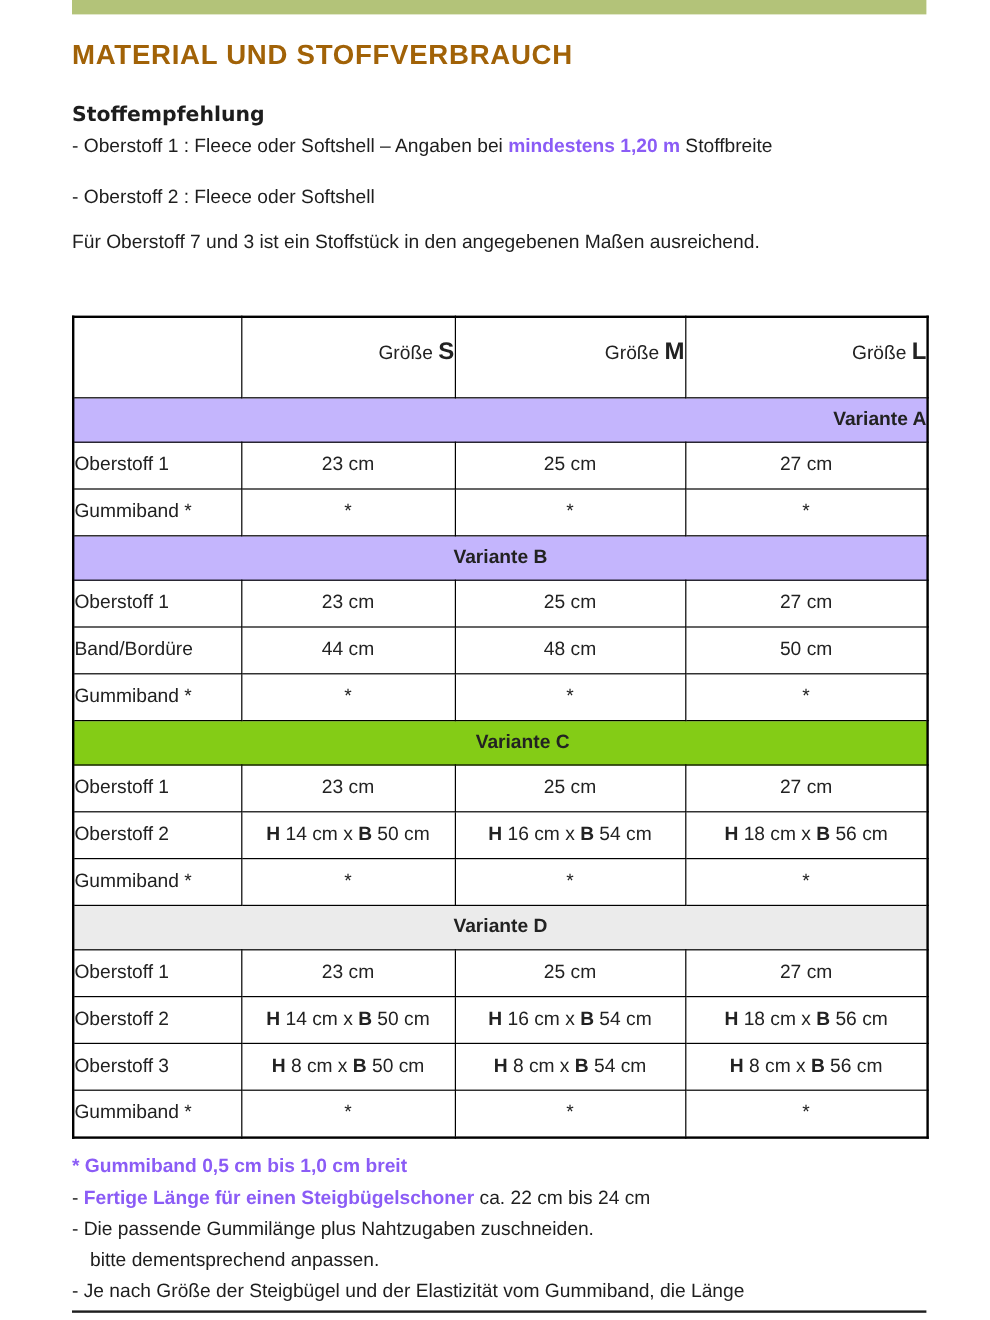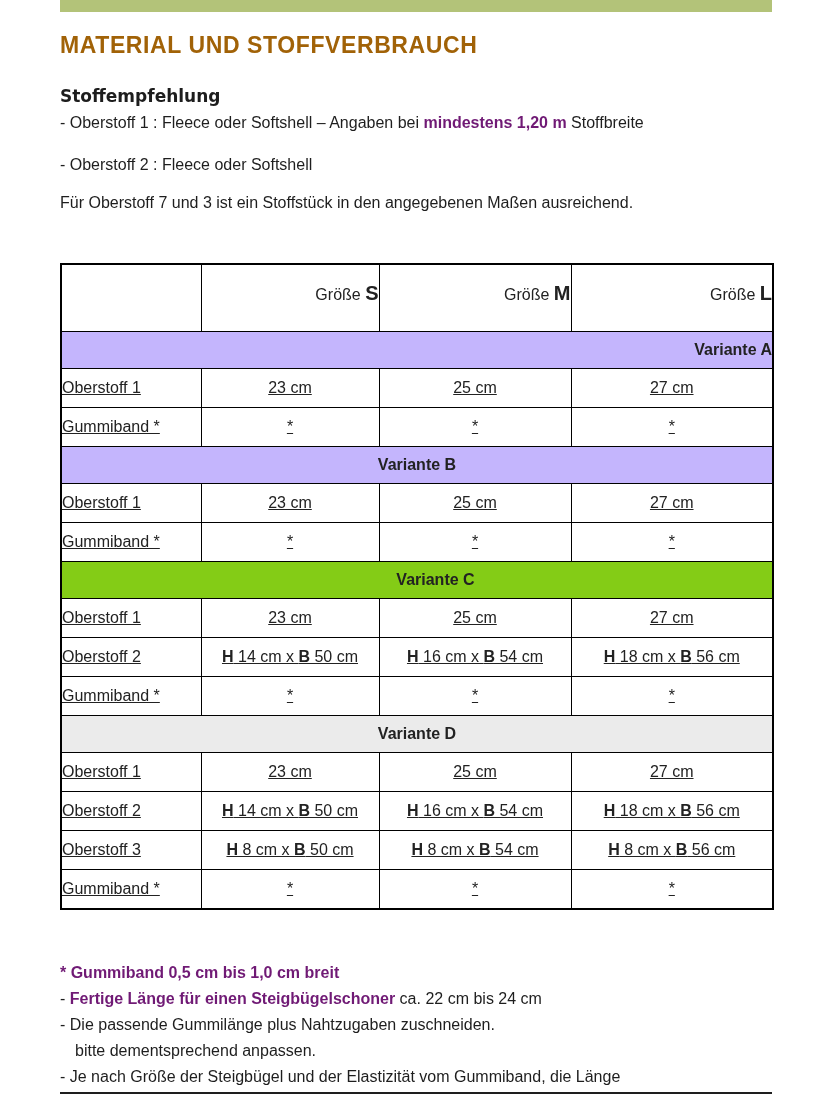--- a/index.html
+++ b/index.html
@@ -26,27 +26,27 @@
     position:absolute;left:60px;top:263px;width:712px;
     border-collapse:collapse;table-layout:fixed;
     font-size:16px;color:#222;
   }
   table.fabric{border:2px solid #000;}
   table.fabric th,table.fabric td{border:1px solid #000;padding:0;}
   col.c0{width:140px;} col.c1{width:178px;} col.c2{width:192px;} col.c3{width:202px;}
   tr.head-row th{height:56px;font-weight:400;vertical-align:middle;padding-bottom:10px;text-align:right;}
   tr.head-row th .size-letter{font-weight:700;font-size:20px;}
   tr.band-row td{height:36px;text-align:center;font-weight:700;vertical-align:middle;}
-  tr.data-row td{height:38px;vertical-align:middle;text-decoration:underline;}
+  tr.data-row td{height:38px;vertical-align:middle;}
   td.row-label{text-align:left;padding-left:8px;}
   td.value-cell{text-align:center;}
   .footer{position:absolute;left:60px;top:960px;width:720px;font-size:16px;}
   .footer-line{line-height:26px;}
   .footer-line.indent{padding-left:15px;}
-  .footer-line b,.intro-line b{color:#701a75;}
+  .footer-line b,.intro-line b{color:#8b5cf6;}
   .bottom-rule{position:absolute;left:60px;top:1092px;width:712px;height:2px;background:#1a1a1a;}
 </style>
 </head>
 <body>
 
 <div class="page">
 
   <div class="top-bar" style="background: rgb(179, 195, 121);"></div>
 
   <h1 class="page-title">MATERIAL UND STOFFVERBRAUCH</h1>
@@ -91,20 +91,26 @@
           <td class="value-cell">*</td>
         </tr>
         <tr class="band-row">
           <td colspan="4" style="background: #c4b5fd; margin-left: 46px;">Variante B</td>
         </tr>
         <tr class="data-row">
           <td class="row-label">Oberstoff 1</td>
           <td class="value-cell">23 cm</td>
           <td class="value-cell">25 cm</td>
           <td class="value-cell">27 cm</td>
+        </tr>
+        <tr class="data-row">
+          <td class="row-label">Band/Bordüre</td>
+          <td class="value-cell">44 cm</td>
+          <td class="value-cell">48 cm</td>
+          <td class="value-cell">50 cm</td>
         </tr>
         <tr class="data-row">
           <td class="row-label">Gummiband *</td>
           <td class="value-cell">*</td>
           <td class="value-cell">*</td>
           <td class="value-cell">*</td>
         </tr>
         <tr class="band-row">
           <td colspan="4" style="background: #84cc16; padding-left: 37px;">Variante C</td>
         </tr>

